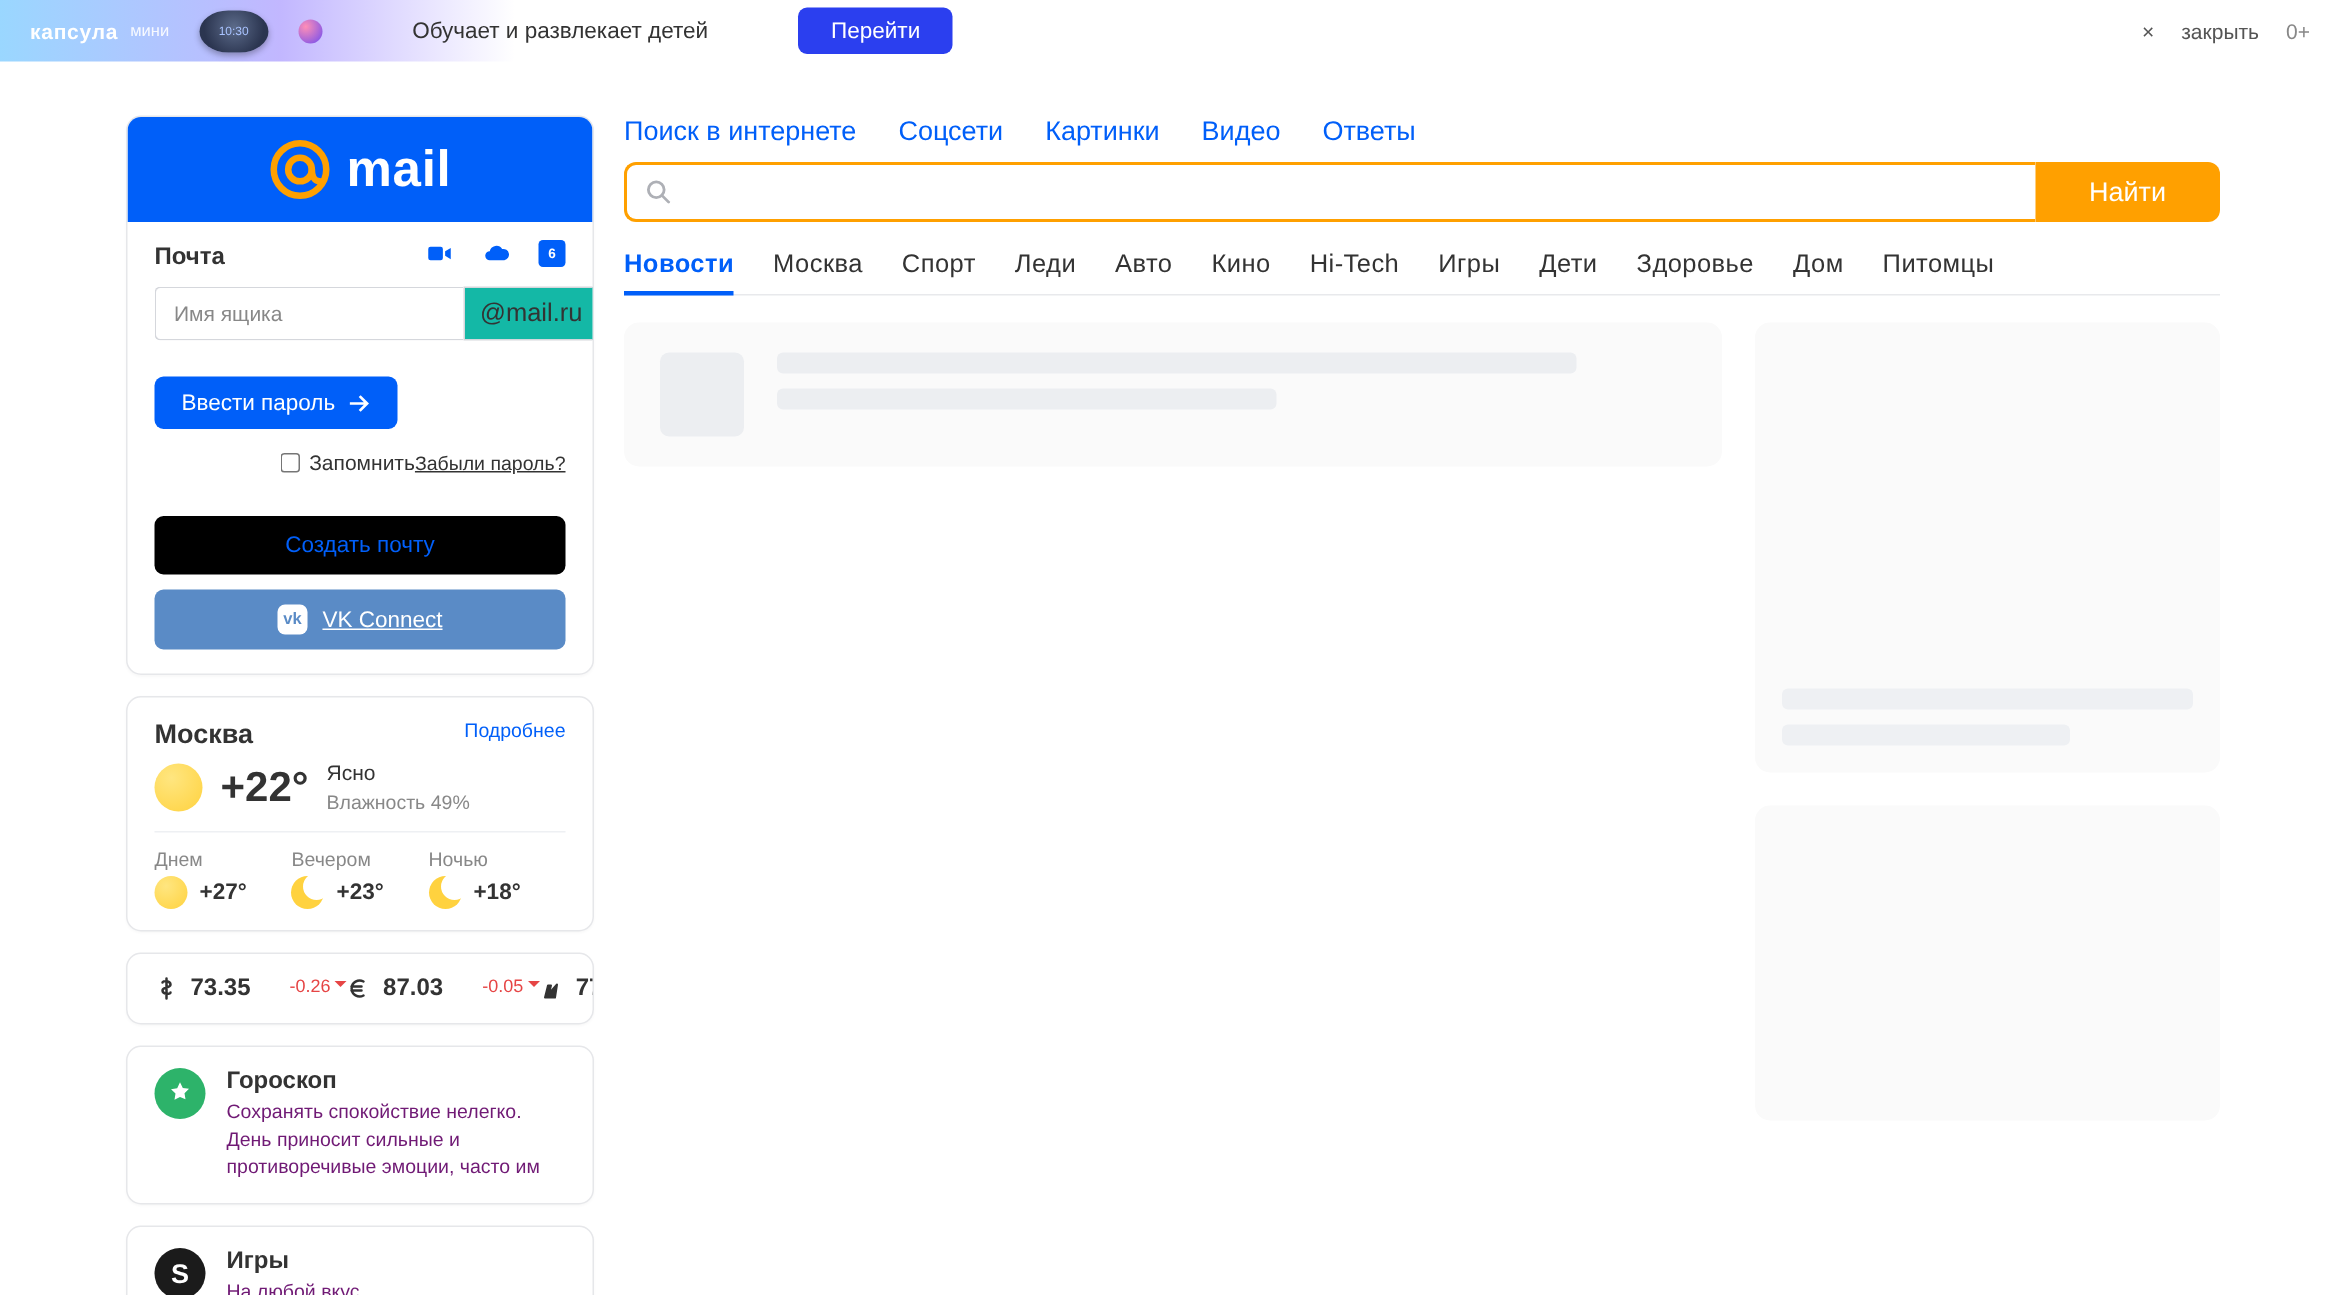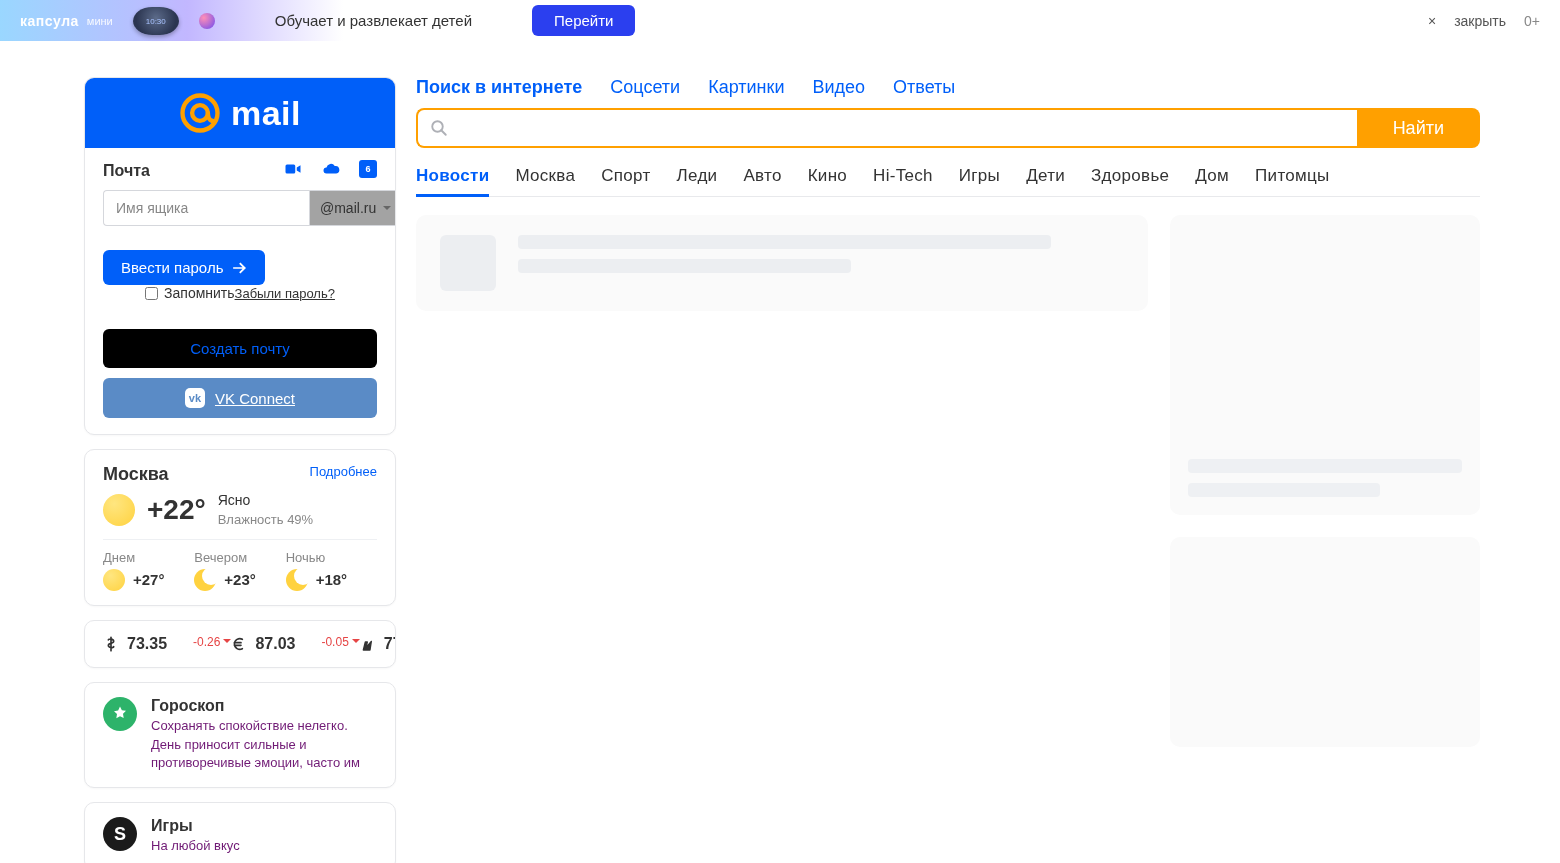--- a/index.html
+++ b/index.html
@@ -33,25 +33,25 @@
 .login-body { padding: 12px 18px 16px; }
 .login-top { display: flex; align-items: center; justify-content: space-between; margin-bottom: 8px; }
 .login-title { font-size: 16px; font-weight: 700; color: #333; }
 .login-icons { display: flex; gap: 18px; }
 .login-icons svg { width: 20px; height: 18px; fill: #005ff9; }
 .calendar-ic { position: relative; width: 18px; height: 18px; background: #005ff9; border-radius: 3px; display: flex; align-items: center; justify-content: center; }
 .calendar-ic span { font-size: 9px; color: #fff; font-weight: 700; }
 .login-row { display: flex; margin-bottom: 24px; }
 .login-input { flex: 1; height: 36px; border: 1px solid #d5d7dc; border-right: none; border-radius: 4px 0 0 4px; padding: 0 12px; font-size: 14px; color: #333; }
 .login-input::placeholder { color: #888; }
-.login-domain { height: 36px; border: 1px solid #d5d7dc; border-radius: 0 4px 4px 0; background: #a3a3a3; padding: 0 24px 0 10px; font-size: 14px; color: #333; display: flex; align-items: center; position: relative; cursor: pointer; }
+.login-domain { height: 36px; border: 1px solid #d5d7dc; border-radius: 0 4px 4px 0; background: #14b8a6; padding: 0 24px 0 10px; font-size: 17px; color: #333; display: flex; align-items: center; position: relative; cursor: pointer; }
 .login-domain::after { content: ""; position: absolute; right: 9px; top: 50%; margin-top: -2px; border: 4px solid transparent; border-top-color: #666; }
 .login-submit { background: #005ff9; color: #fff; border: none; border-radius: 6px; padding: 9px 18px; font-size: 15px; cursor: pointer; display: inline-flex; align-items: center; gap: 10px; }
 .login-submit svg { width: 14px; height: 12px; fill: #fff; }
-.login-remember { display: flex; align-items: center; justify-content: center; font-size: 14px; }
+.login-remember { display: flex; align-items: center; justify-content: flex-end; margin-top: 14px; font-size: 14px; }
 .login-remember label { display: flex; align-items: center; gap: 6px; color: #333; cursor: pointer; }
 .forgot { color: #333; text-decoration: underline; font-size: 13px; cursor: pointer; }
 .create-btn { margin-top: 28px; width: 100%; background: #000000; border: none; border-radius: 6px; padding: 11px 0; font-size: 15px; color: #005ff9; cursor: pointer; }
 .vk-btn { margin-top: 10px; width: 100%; background: #5a8bc6; border: none; border-radius: 6px; padding: 10px 0; font-size: 15px; color: #fff; cursor: pointer; display: flex; align-items: center; justify-content: center; gap: 10px; text-decoration: underline; }
 .vk-ic { width: 20px; height: 20px; background: #fff; border-radius: 5px; display: flex; align-items: center; justify-content: center; font-size: 11px; font-weight: 700; color: #5a8bc6; }
 
 
 .weather-body { padding: 14px 18px 14px; }
 .weather-top { display: flex; justify-content: space-between; align-items: flex-start; margin-bottom: 6px; }
 .city { font-size: 18px; font-weight: 700; }
@@ -88,21 +88,21 @@
 .hicon { width: 34px; height: 34px; border-radius: 50%; flex-shrink: 0; display: flex; align-items: center; justify-content: center; }
 .hicon.green { background: #2db36a; }
 .hicon.green svg { width: 18px; height: 18px; fill: #fff; }
 .hicon.black { background: #1b1b1b; color: #fff; font-weight: 800; font-size: 18px; }
 .htitle { font-size: 16px; font-weight: 700; margin-bottom: 2px; }
 .hsub { font-size: 13px; color: #701a75; line-height: 1.45; }
 
 
 .search-tabs { display: flex; gap: 28px; font-size: 18px; margin-bottom: 10px; }
 .search-tabs span { color: #005ff9; cursor: pointer; }
-.search-tabs span.active { font-weight: 700; }
+.search-tabs span.active { font-weight: 400; }
 .search-bar { display: flex; margin-bottom: 18px; }
 .search-input-wrap { flex: 1; border: 2px solid #ffa000; border-right: none; border-radius: 8px 0 0 8px; height: 40px; display: flex; align-items: center; padding: 0 12px; }
 .search-input-wrap svg { width: 18px; height: 18px; fill: #aeb0b6; margin-right: 8px; }
 .search-input { flex: 1; border: none; outline: none; font-size: 15px; height: 100%; }
 .search-btn { background: #ffa000; color: #fff; border: none; border-radius: 0 8px 8px 0; padding: 0 36px; font-size: 18px; cursor: pointer; }
 .nav-tabs { display: flex; gap: 26px; font-size: 17px; border-bottom: 1px solid #e8e9ec; padding-bottom: 10px; margin-bottom: 18px; letter-spacing: .3px; }
 .nav-tabs span { color: #333; cursor: pointer; position: relative; }
 .nav-tabs span.active { color: #005ff9; font-weight: 700; }
 .nav-tabs span.active::after { content: ""; position: absolute; left: 0; right: 0; bottom: -11px; height: 3px; background: #005ff9; }
 

